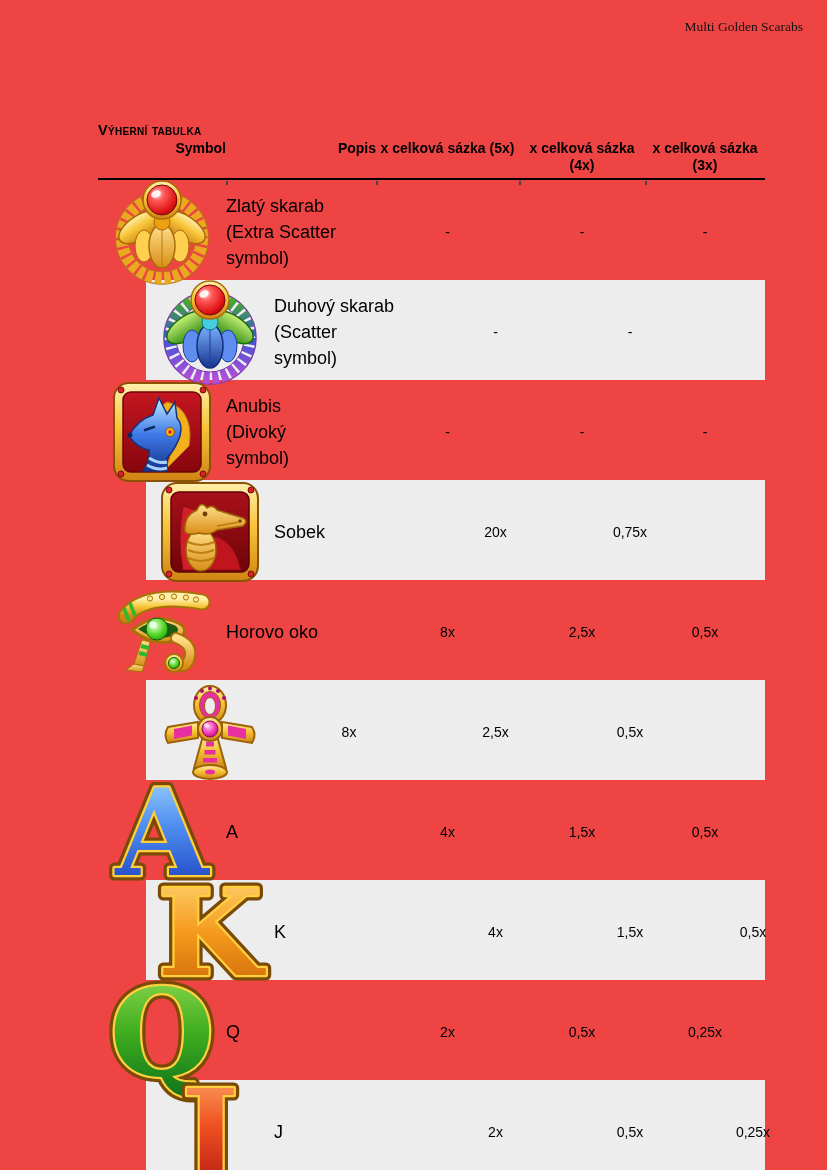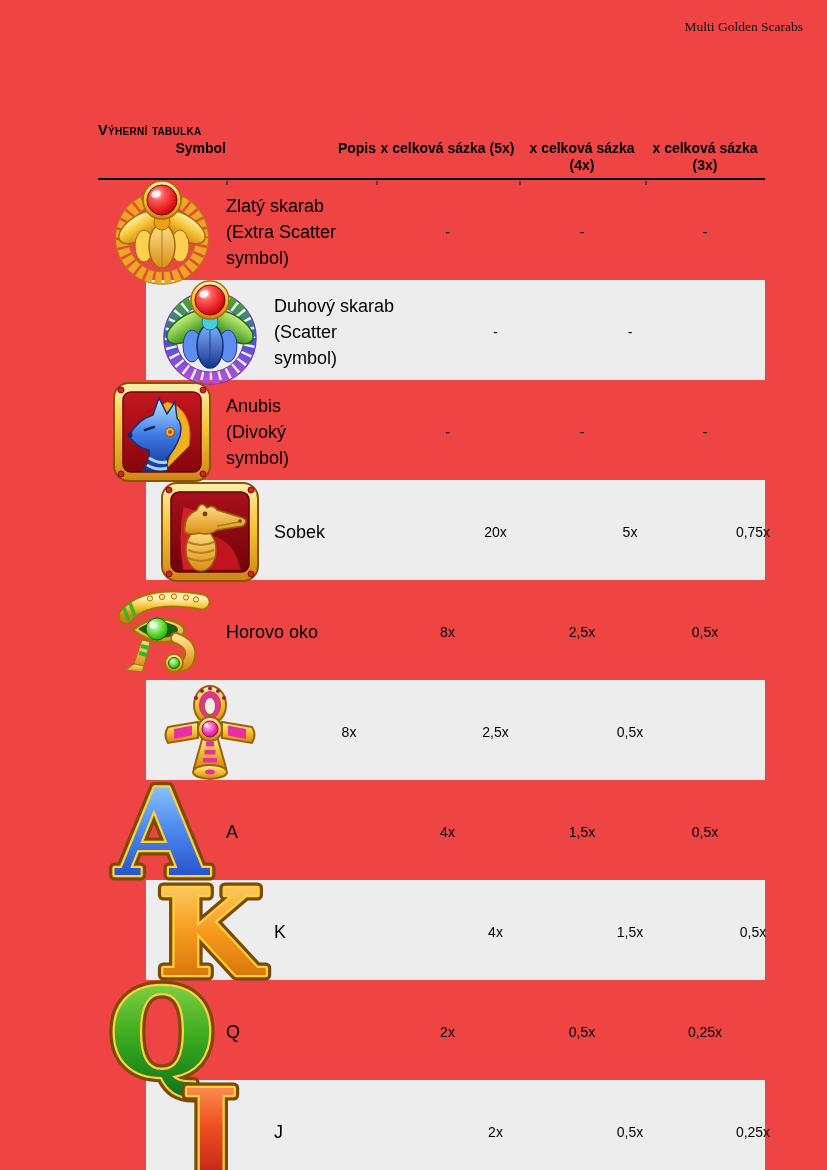--- a/index.html
+++ b/index.html
@@ -220,21 +220,20 @@
             <ellipse cx="46" cy="70" rx="15" ry="21" fill="url(#gold2)" stroke="#9c6206" stroke-width="1.5"></ellipse>
             <path d="M33,62 q13,6 26,0 M33,70 q13,6 26,0 M33,78 q13,6 26,0" stroke="#bd7e10" stroke-width="2" fill="none"></path>
             <path d="M30,52 Q28,36 42,30 Q46,20 52,28 Q58,24 62,30 L88,38 Q94,41 88,46 L62,50 Q54,56 44,53 Q34,56 30,52 Z" fill="url(#gold2)" stroke="#9c6206" stroke-width="1.5"></path>
             <circle cx="50" cy="34" r="2.4" fill="#6e4202"></circle>
             <circle cx="85" cy="41" r="1.8" fill="#6e4202"></circle>
             <path d="M62,46 L84,42" stroke="#b97a12" stroke-width="1.5"></path>
           </svg>
         </div>
         <div class="cell popis-cell">Sobek</div>
         <div class="cell val-cell">20x</div>
-        <div class="cell val-cell">5x</div>
         <div class="cell val-cell">0,75x</div>
       </div>
 
       <div class="row">
         <div class="cell sym-cell">
           <svg class="symbol" viewBox="0 0 100 104">
             <path d="M14,36 Q34,12 90,22" fill="none" stroke="#a87108" stroke-width="17" stroke-linecap="round"></path>
             <path d="M14,36 Q34,12 90,22" fill="none" stroke="url(#gold)" stroke-width="13" stroke-linecap="round"></path>
             <path d="M12,28 l5,13 M18,23 l5,13" stroke="#2eb82e" stroke-width="3.5"></path>
             <g fill="#ffe98c" stroke="#a87108">

